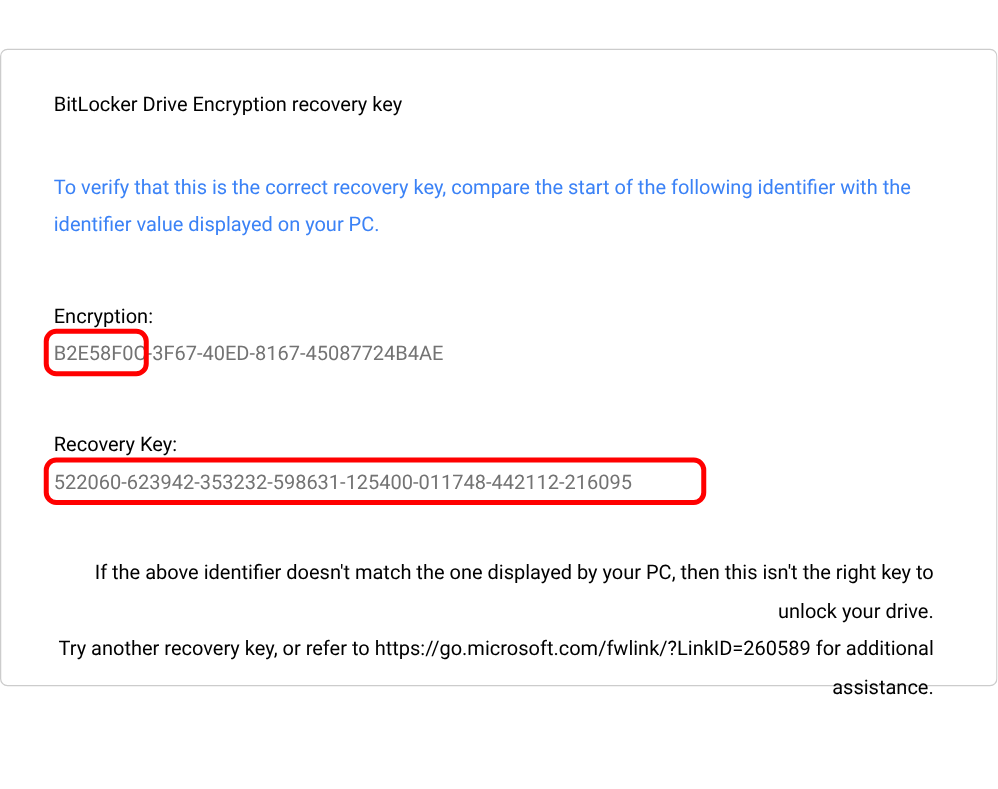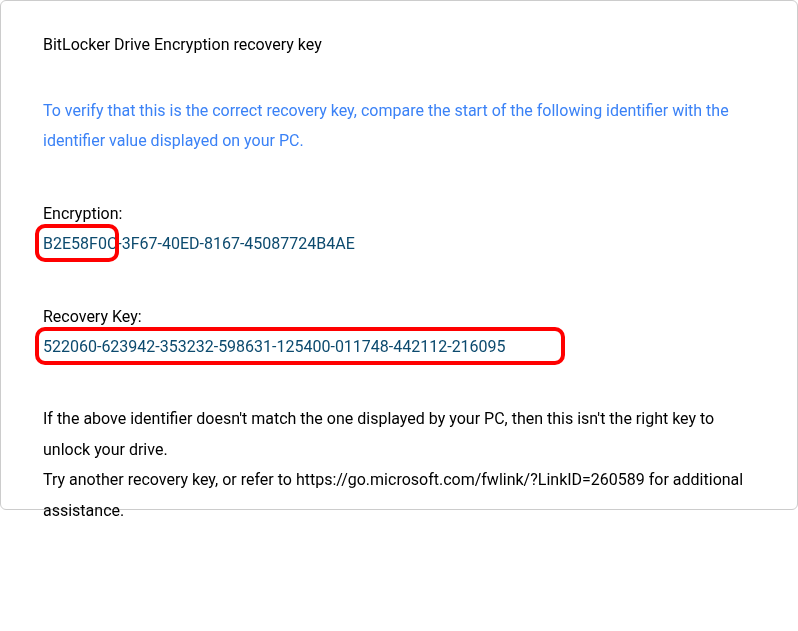--- a/index.html
+++ b/index.html
@@ -13,20 +13,21 @@
       width: 798px;
       height: 631px;
     }
     .container {
       border: 1px solid #ccc;
       border-radius: 6px;
       padding: 34px 50px 32px 42px;
       width: 798px;
       height: 510px;
       position: relative;
+      margin-top: 39px;
     }
     .title {
       font-size: 16px;
       font-weight: 400;
       color: #000;
       margin-bottom: 42px;
     }
     .paragraph {
       font-size: 16px;
       font-weight: 400;
@@ -36,21 +37,21 @@
     }
     .label {
       font-size: 16px;
       font-weight: 400;
       color: #000;
       line-height: 1.9;
     }
     .value {
       font-size: 16px;
       font-weight: 400;
-      color: #0c4a6e;
+      color: #737373;
       line-height: 1.9;
       position: relative;
       display: inline-block;
     }
     .section {
       margin-bottom: 42px;
       position: relative;
     }
     .highlight-box-small {
       position: absolute;
@@ -68,20 +69,21 @@
       left: -8px;
       top: 25px;
       width: 530px;
       height: 38px;
     }
     .final-paragraph {
       font-size: 16px;
       font-weight: 400;
       color: #000;
       line-height: 1.9;
+      text-align: right;
     }
   </style>
 </head>
 <body>
 
 <div class="container">
 
   <div class="title">BitLocker Drive Encryption recovery key</div>
 
   <div class="paragraph">To verify that this is the correct recovery key, compare the start of the following identifier with the identifier value displayed on your PC.</div>

